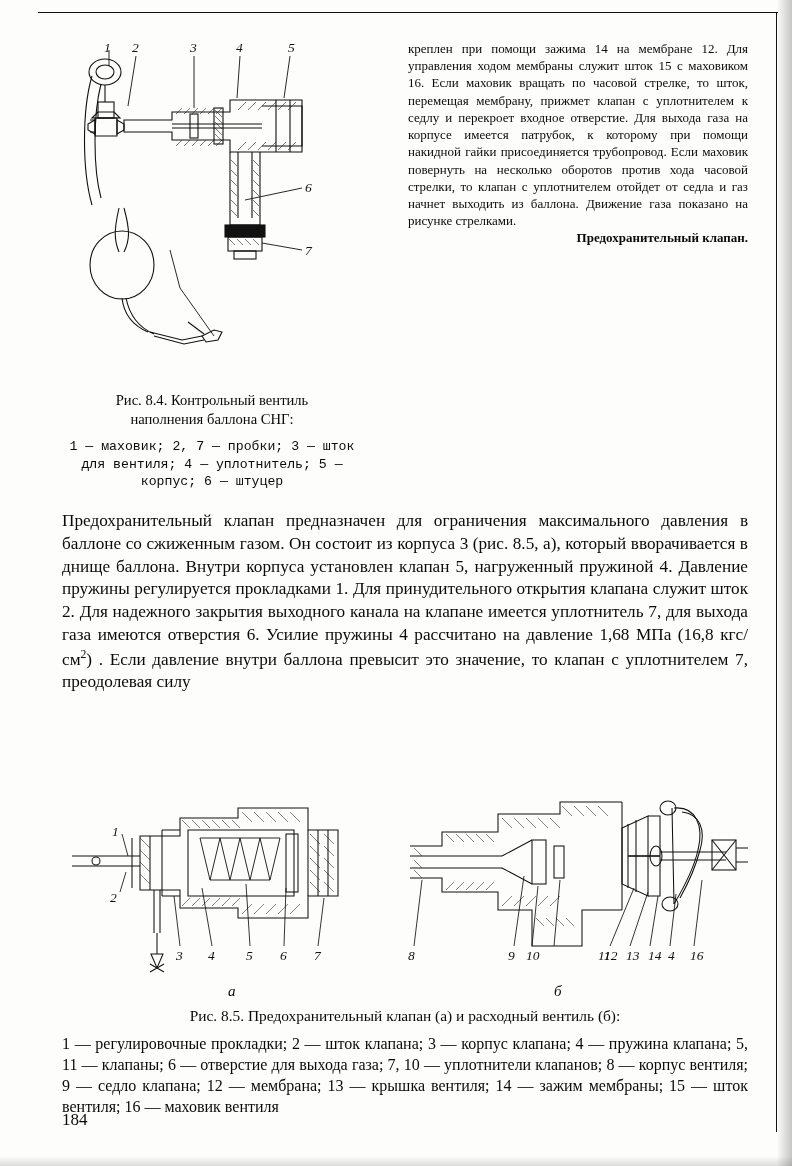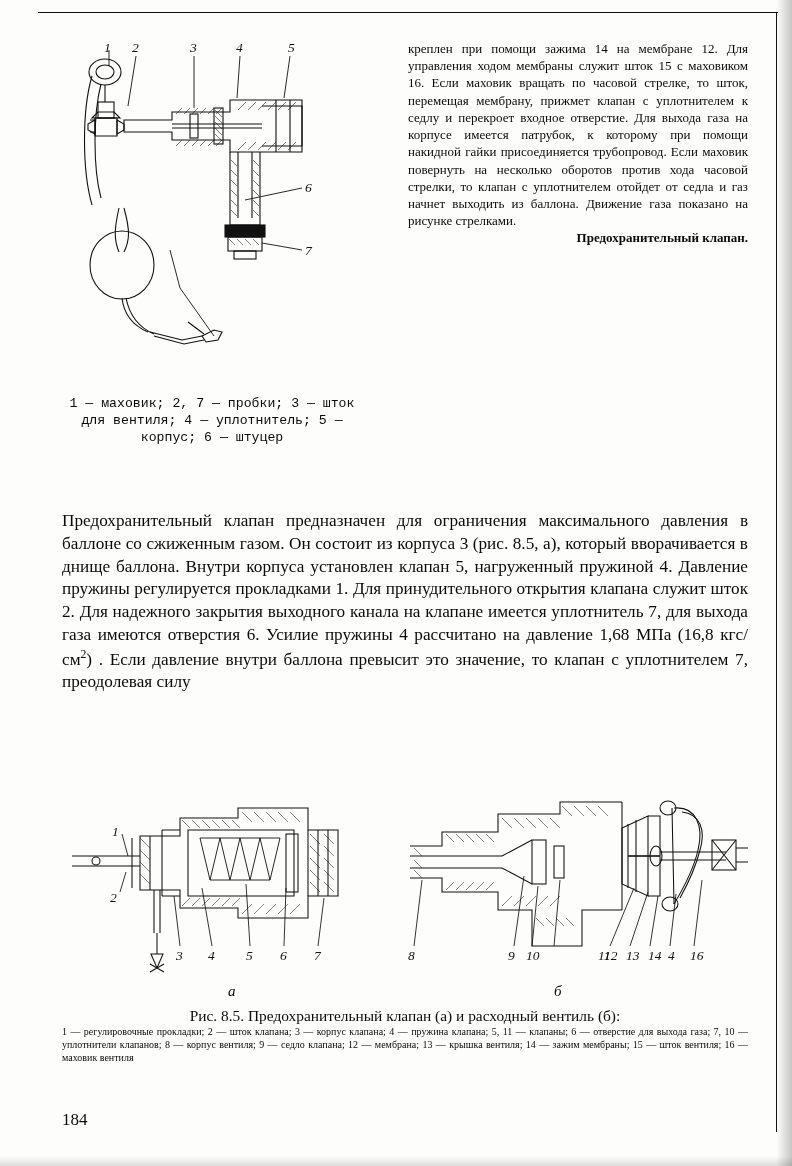--- a/index.html
+++ b/index.html
@@ -112,23 +112,24 @@
     position: relative;
     width: 686px;
     height: 215px;
   }
   .fig85-caption {
     text-align: center;
     font-size: 15.4px;
     margin-top: 8px;
   }
   .fig85-legend {
-    font-size: 10px;
+    font-size: 16px;
     line-height: 1.32;
     text-align: justify;
+    margin-top: 8px;
   }
   .fig85-sublabels {
     position: relative;
     width: 686px;
     height: 16px;
     font-style: italic;
     font-size: 15px;
   }
   .fig85-sublabels span { position: absolute; }
 
@@ -233,20 +234,24 @@
 
       <span class="lbl" style="left:42px; top:0px;">1</span>
       <span class="lbl" style="left:70px; top:0px;">2</span>
       <span class="lbl" style="left:128px; top:0px;">3</span>
       <span class="lbl" style="left:174px; top:0px;">4</span>
       <span class="lbl" style="left:226px; top:0px;">5</span>
       <span class="lbl" style="left:243px; top:140px;">6</span>
       <span class="lbl" style="left:243px; top:203px;">7</span>
     </div>
 
+    <div class="fig-caption">
+      <div>Рис. 8.4. Контрольный вентиль</div>
+      <div>наполнения баллона СНГ:</div>
+    </div>
 
     <div class="fig-legend">1 — маховик; 2, 7 — пробки; 3 — шток для вентиля; 4 — уплотнитель; 5 — корпус; 6 — штуцер</div>
   </div>
 
   <div class="top-right">
     <p>креплен при помощи зажима 14 на мембране 12. Для управления ходом мембраны служит шток 15 с маховиком 16. Если маховик вращать по часовой стрелке, то шток, перемещая мембрану, прижмет клапан с уплотнителем к седлу и перекроет входное отверстие. Для выхода газа на корпусе имеется патрубок, к которому при помощи накидной гайки присоединяется трубопровод. Если маховик повернуть на несколько оборотов против хода часовой стрелки, то клапан с уплотнителем отойдет от седла и газ начнет выходить из баллона. Движение газа показано на рисунке стрелками.</p>
     <p class="subhead">Предохранительный клапан.</p>
   </div>
 
   <div class="mid-text">

